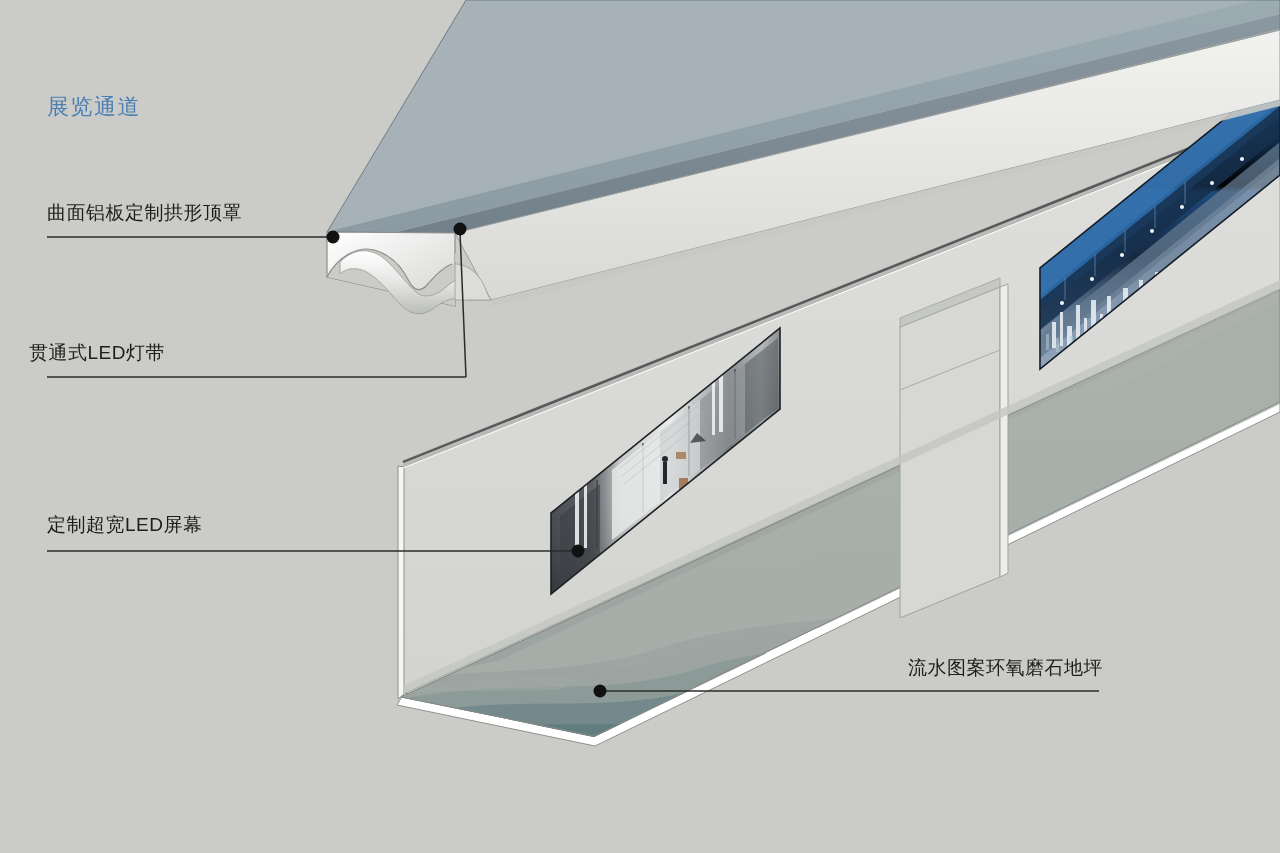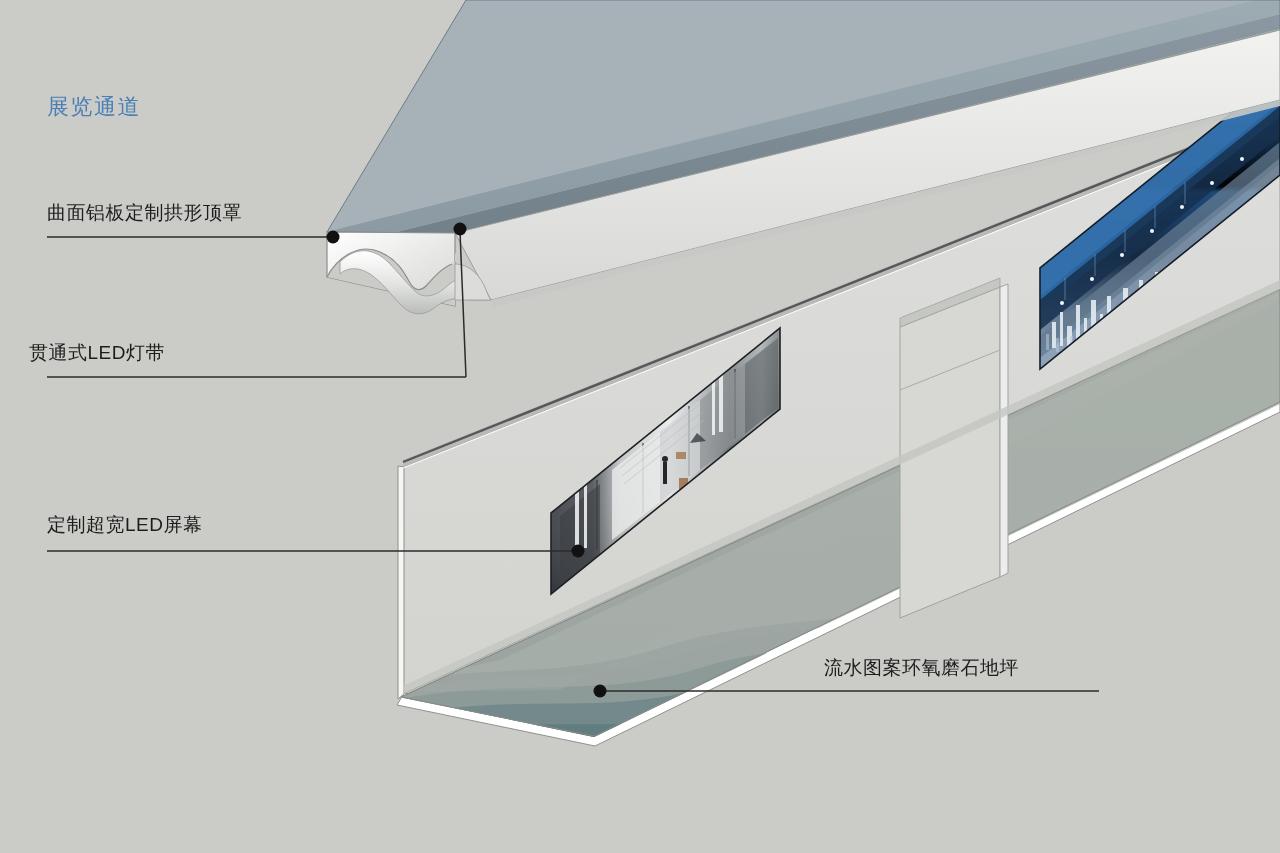--- a/index.html
+++ b/index.html
@@ -39,21 +39,21 @@
     top: 96px;
     font-size: 22px;
     letter-spacing: 1.5px;
     color: #4a7fb5;
     white-space: nowrap;
     line-height: 1;
   }
   #lbl-canopy { left: 47px; top: 203px; text-align: center; }
   #lbl-led-strip { left: 29px; top: 343px; }
   #lbl-screen { left: 47px; top: 515px; }
-  #lbl-floor  { left: 824px; top: 658px; }
+  #lbl-floor  { left: 908px; top: 658px; }
 </style>
 </head>
 <body>
 
 <div id="stage">
 
   <svg id="scene" viewBox="0 0 1280 853" xmlns="http://www.w3.org/2000/svg">
     <defs>
 
       <linearGradient id="gTopA" x1="0" y1="0" x2="0" y2="1">

